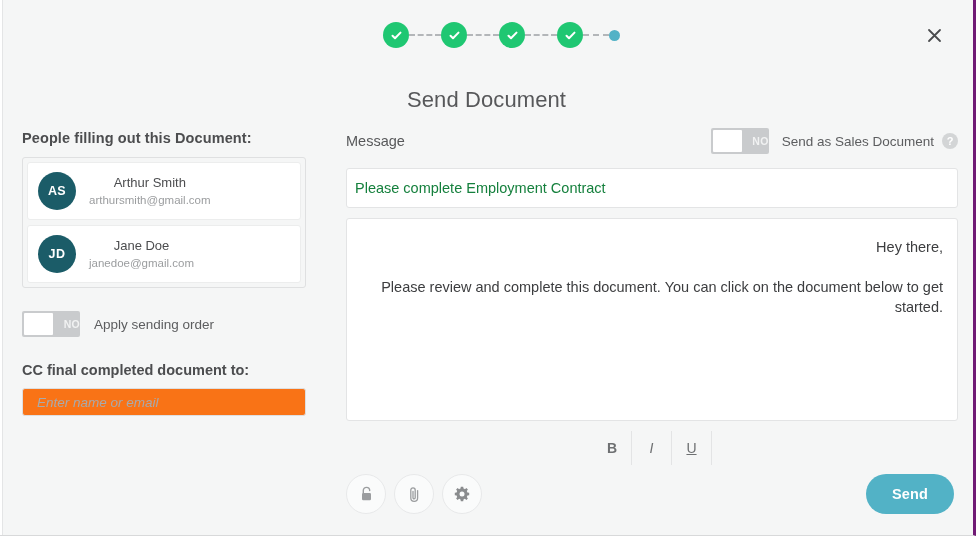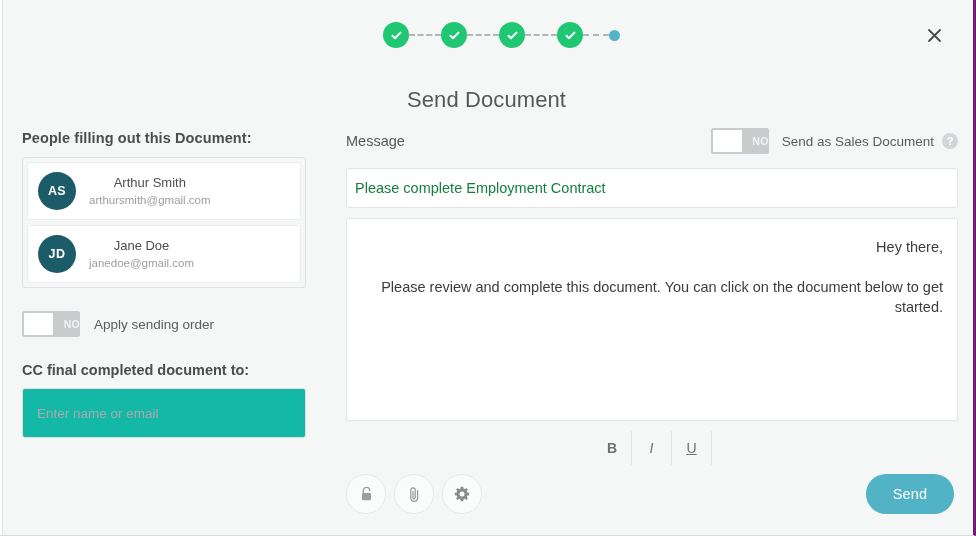--- a/index.html
+++ b/index.html
@@ -195,30 +195,31 @@
   }
   .cc-label {
     margin-top: 25px;
     font-size: 14.5px;
     font-weight: bold;
     color: #4c4d4f;
   }
   .cc-input {
     margin-top: 10px;
     width: 284px;
-    height: 50px;
+    height: 28px;
     border: 1px solid #dedfe0;
     border-radius: 3px;
-    background: #14b8a6;
+    background: #f97316;
     box-sizing: border-box;
     padding: 0 14px;
     font-family: "Liberation Sans", sans-serif;
     font-size: 13.5px;
     color: #4c4d4f;
     outline: none;
+    font-style: italic;
   }
   .cc-input::placeholder { color: #a8aaac; }
 
   
   .right-col {
     position: absolute;
     left: 346px;
     top: 128px;
     width: 612px;
   }
@@ -331,21 +332,21 @@
   .send-btn {
     position: absolute;
     right: 19px;
     top: 474px;
     width: 88px;
     height: 40px;
     border-radius: 20px;
     background: #52b2c6;
     color: #ffffff;
     font-size: 14.5px;
-    font-weight: normal;
+    font-weight: bold;
     border: none;
     font-family: "Liberation Sans", sans-serif;
     cursor: pointer;
     letter-spacing: 0.2px;
   }
 </style>
 </head>
 <body>
 
 <div id="screen">

